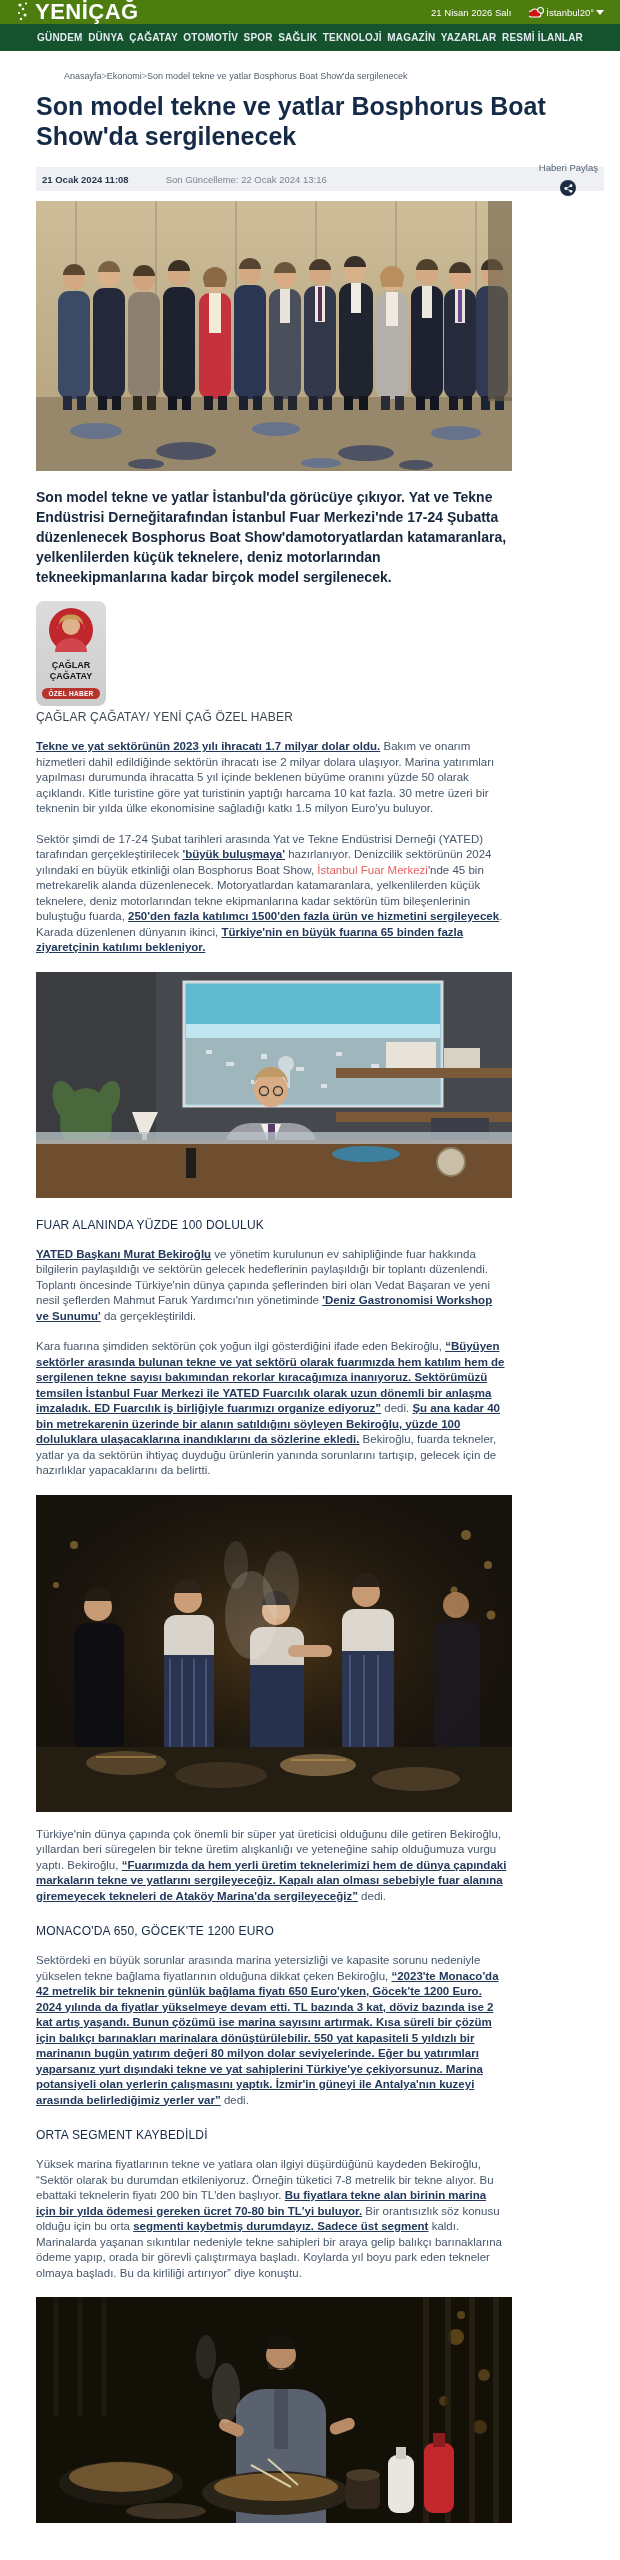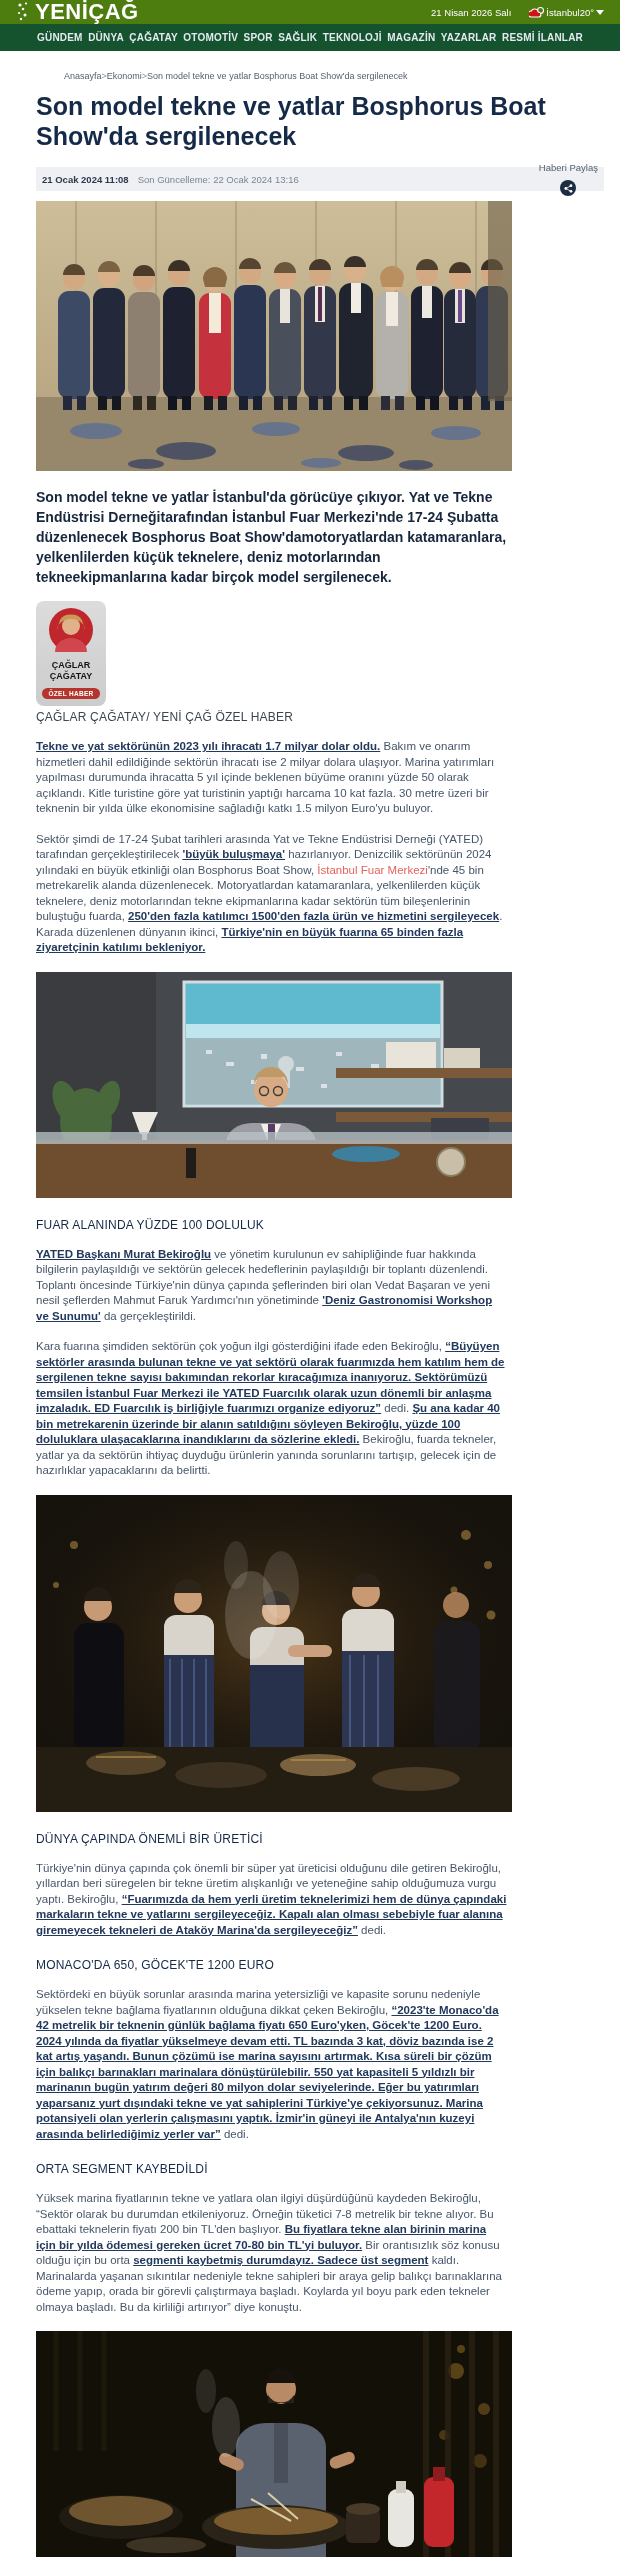--- a/index.html
+++ b/index.html
@@ -25,21 +25,21 @@
   .container{padding:0 36px;}
   .breadcrumb{margin-top:20px;font-size:9px;color:#55616e;display:flex;align-items:center;margin-left:28px;}
   .breadcrumb a{color:#55616e;text-decoration:none;}
   .breadcrumb .bsep{color:#8a949e;}
   h1.title{font-size:25px;line-height:30px;font-weight:800;color:#152a47;
     margin:10px 0 16px;width:520px;}
   .meta-bar{width:556px;background:#eef0f3;height:24px;display:flex;align-items:center;
     justify-content:space-between;padding:0 6px;font-size:9.5px;}
   .meta-left{display:flex;align-items:center;gap:9px;}
   .meta-date{font-weight:bold;color:#2b3a4d;}
-  .meta-upd{color:#7a8694;}
+  .meta-upd{color:#7a8694;margin-left:28px;}
   .meta-right{display:flex;align-items:center;gap:7px;color:#55616e;flex-direction:column;}
   .share-btn{width:16px;height:16px;border-radius:50%;background:#1c2c42;display:flex;
     align-items:center;justify-content:center;border:none;padding:0;cursor:pointer;}
   figure{margin:10px 0 14px;width:476px;overflow:hidden;background:#ddd;}
   figure svg{display:block;}
   p.lead{width:474px;font-size:14px;line-height:20px;font-weight:bold;color:#16263d;margin:16px 0 14px;}
   
   .author-card{width:62px;background:linear-gradient(#dcdcdc,#cccccc);border-radius:8px;
     padding:7px 4px 6px;text-align:center;margin-top:14px;}
   .author-name{font-size:9px;font-weight:800;color:#141414;line-height:11px;margin-top:4px;}
@@ -411,21 +411,20 @@
       <ellipse cx="90" cy="268" rx="40" ry="12" fill="#55442a"></ellipse>
       <ellipse cx="185" cy="280" rx="46" ry="13" fill="#3c3020"></ellipse>
       <ellipse cx="282" cy="270" rx="38" ry="11" fill="#7a6240"></ellipse>
       <ellipse cx="380" cy="284" rx="44" ry="12" fill="#4a3b26"></ellipse>
       <g stroke="#c89b4a" stroke-width="1.5" opacity=".7">
             <line x1="60" y1="262" x2="120" y2="262"></line>
             <line x1="255" y1="265" x2="310" y2="265"></line>
           </g>
     </svg>
   </figure>
-      <h2>DÜNYA ÇAPINDA ÖNEMLİ BİR ÜRETİCİ</h2>
       <p><span class="n">Türkiye'nin dünya çapında çok önemli bir süper yat üreticisi olduğunu dile getiren Bekiroğlu, yıllardan beri süregelen bir tekne üretim alışkanlığı ve yeteneğine sahip olduğumuza vurgu yaptı. Bekiroğlu, </span><span class="b">“Fuarımızda da hem yerli üretim teknelerimizi hem de dünya çapındaki markaların tekne ve yatlarını sergileyeceğiz. Kapalı alan olması sebebiyle fuar alanına giremeyecek tekneleri de Ataköy Marina'da sergileyeceğiz”</span><span class="n"> dedi.</span></p>
       <h2>MONACO'DA 650, GÖCEK'TE 1200 EURO</h2>
       <p><span class="n">Sektördeki en büyük sorunlar arasında marina yetersizliği ve kapasite sorunu nedeniyle yükselen tekne bağlama fiyatlarının olduğuna dikkat çeken Bekiroğlu, </span><span class="b">“2023'te Monaco'da 42 metrelik bir teknenin günlük bağlama fiyatı 650 Euro'yken, Göcek'te 1200 Euro. 2024 yılında da fiyatlar yükselmeye devam etti. TL bazında 3 kat, döviz bazında ise 2 kat artış yaşandı. Bunun çözümü ise marina sayısını artırmak. Kısa süreli bir çözüm için balıkçı barınakları marinalara dönüştürülebilir. 550 yat kapasiteli 5 yıldızlı bir marinanın bugün yatırım değeri 80 milyon dolar seviyelerinde. Eğer bu yatırımları yaparsanız yurt dışındaki tekne ve yat sahiplerini Türkiye'ye çekiyorsunuz. Marina potansiyeli olan yerlerin çalışmasını yaptık. İzmir'in güneyi ile Antalya'nın kuzeyi arasında belirlediğimiz yerler var”</span><span class="n"> dedi.</span></p>
       <h2>ORTA SEGMENT KAYBEDİLDİ</h2>
       <p><span class="n">Yüksek marina fiyatlarının tekne ve yatlara olan ilgiyi düşürdüğünü kaydeden Bekiroğlu, “Sektör olarak bu durumdan etkileniyoruz. Örneğin tüketici 7-8 metrelik bir tekne alıyor. Bu ebattaki teknelerin fiyatı 200 bin TL'den başlıyor. </span><span class="b">Bu fiyatlara tekne alan birinin marina için bir yılda ödemesi gereken ücret 70-80 bin TL'yi buluyor.</span><span class="n"> Bir orantısızlık söz konusu olduğu için bu orta </span><span class="b">segmenti kaybetmiş durumdayız. Sadece üst segment</span><span class="n"> kaldı. Marinalarda yaşanan sıkıntılar nedeniyle tekne sahipleri bir araya gelip balıkçı barınaklarına ödeme yapıp, orada bir görevli çalıştırmaya başladı. Koylarda yıl boyu park eden tekneler olmaya başladı. Bu da kirliliği artırıyor” diye konuştu.</span></p>
       <figure>
     <svg width="476" height="226" viewBox="0 0 476 226">
       <rect width="476" height="226" fill="#131008"></rect>
       <g fill="#9c7427">
             <circle cx="420" cy="40" r="8" opacity=".5"></circle>

